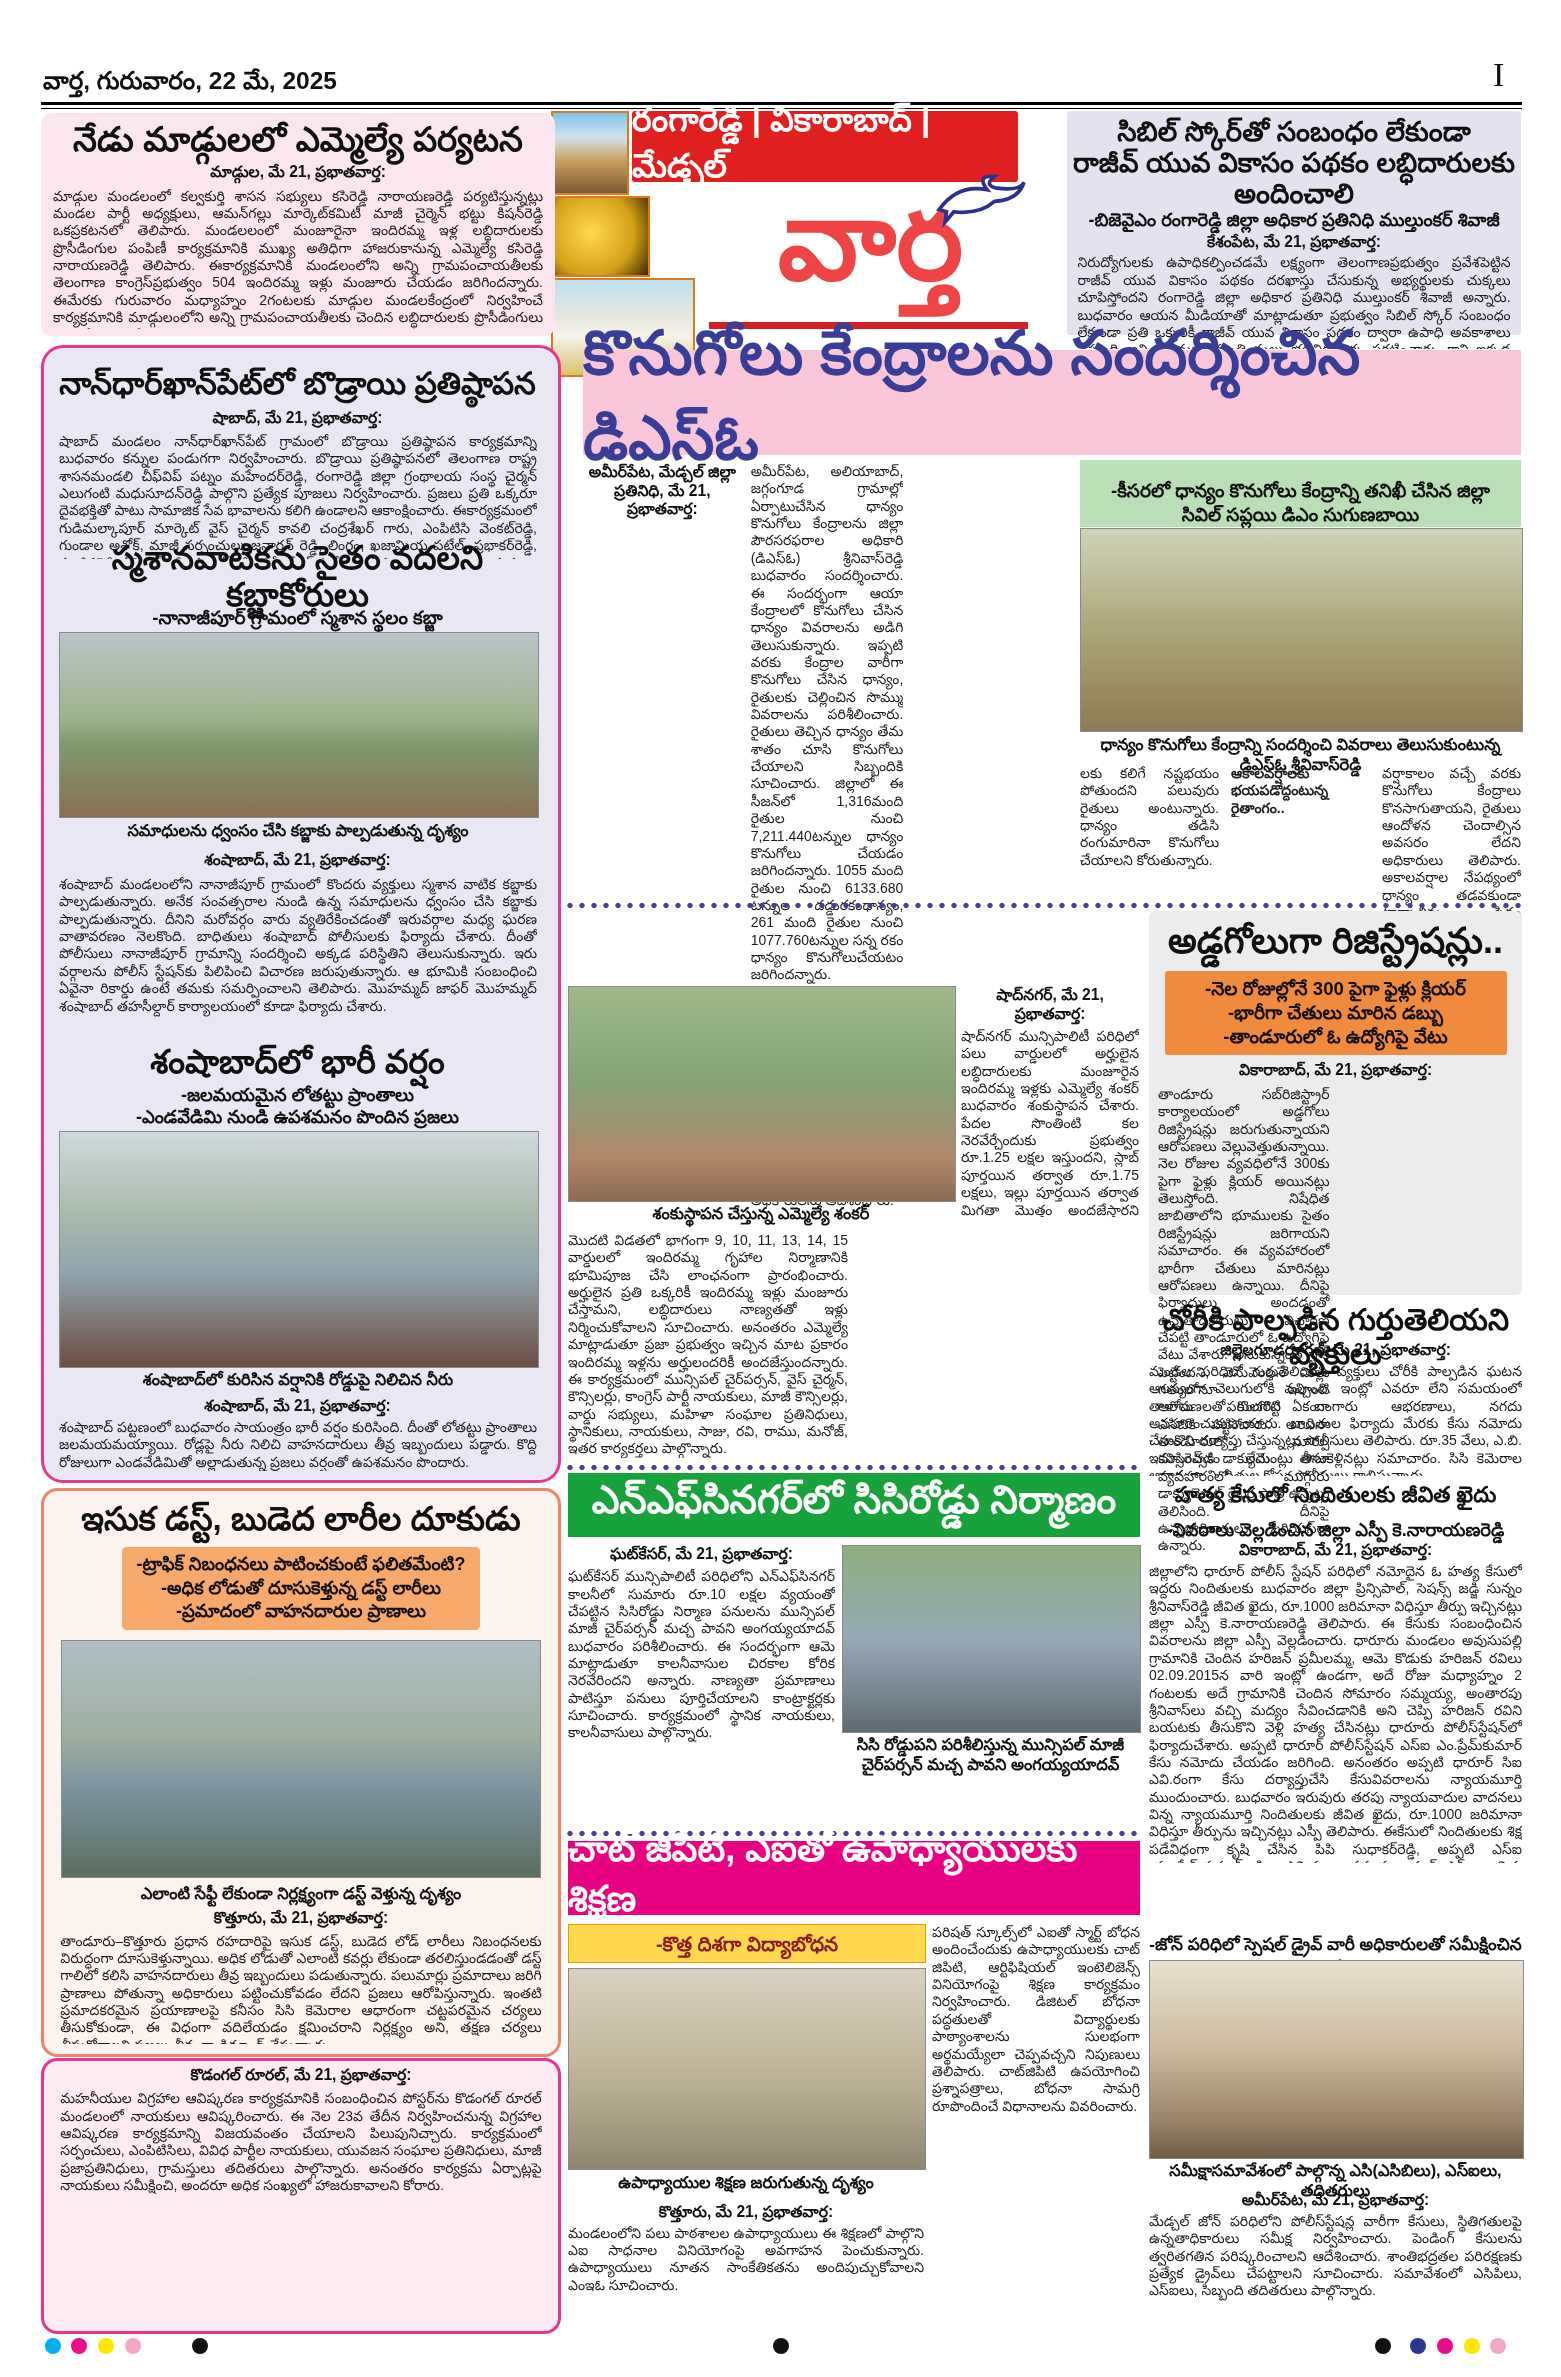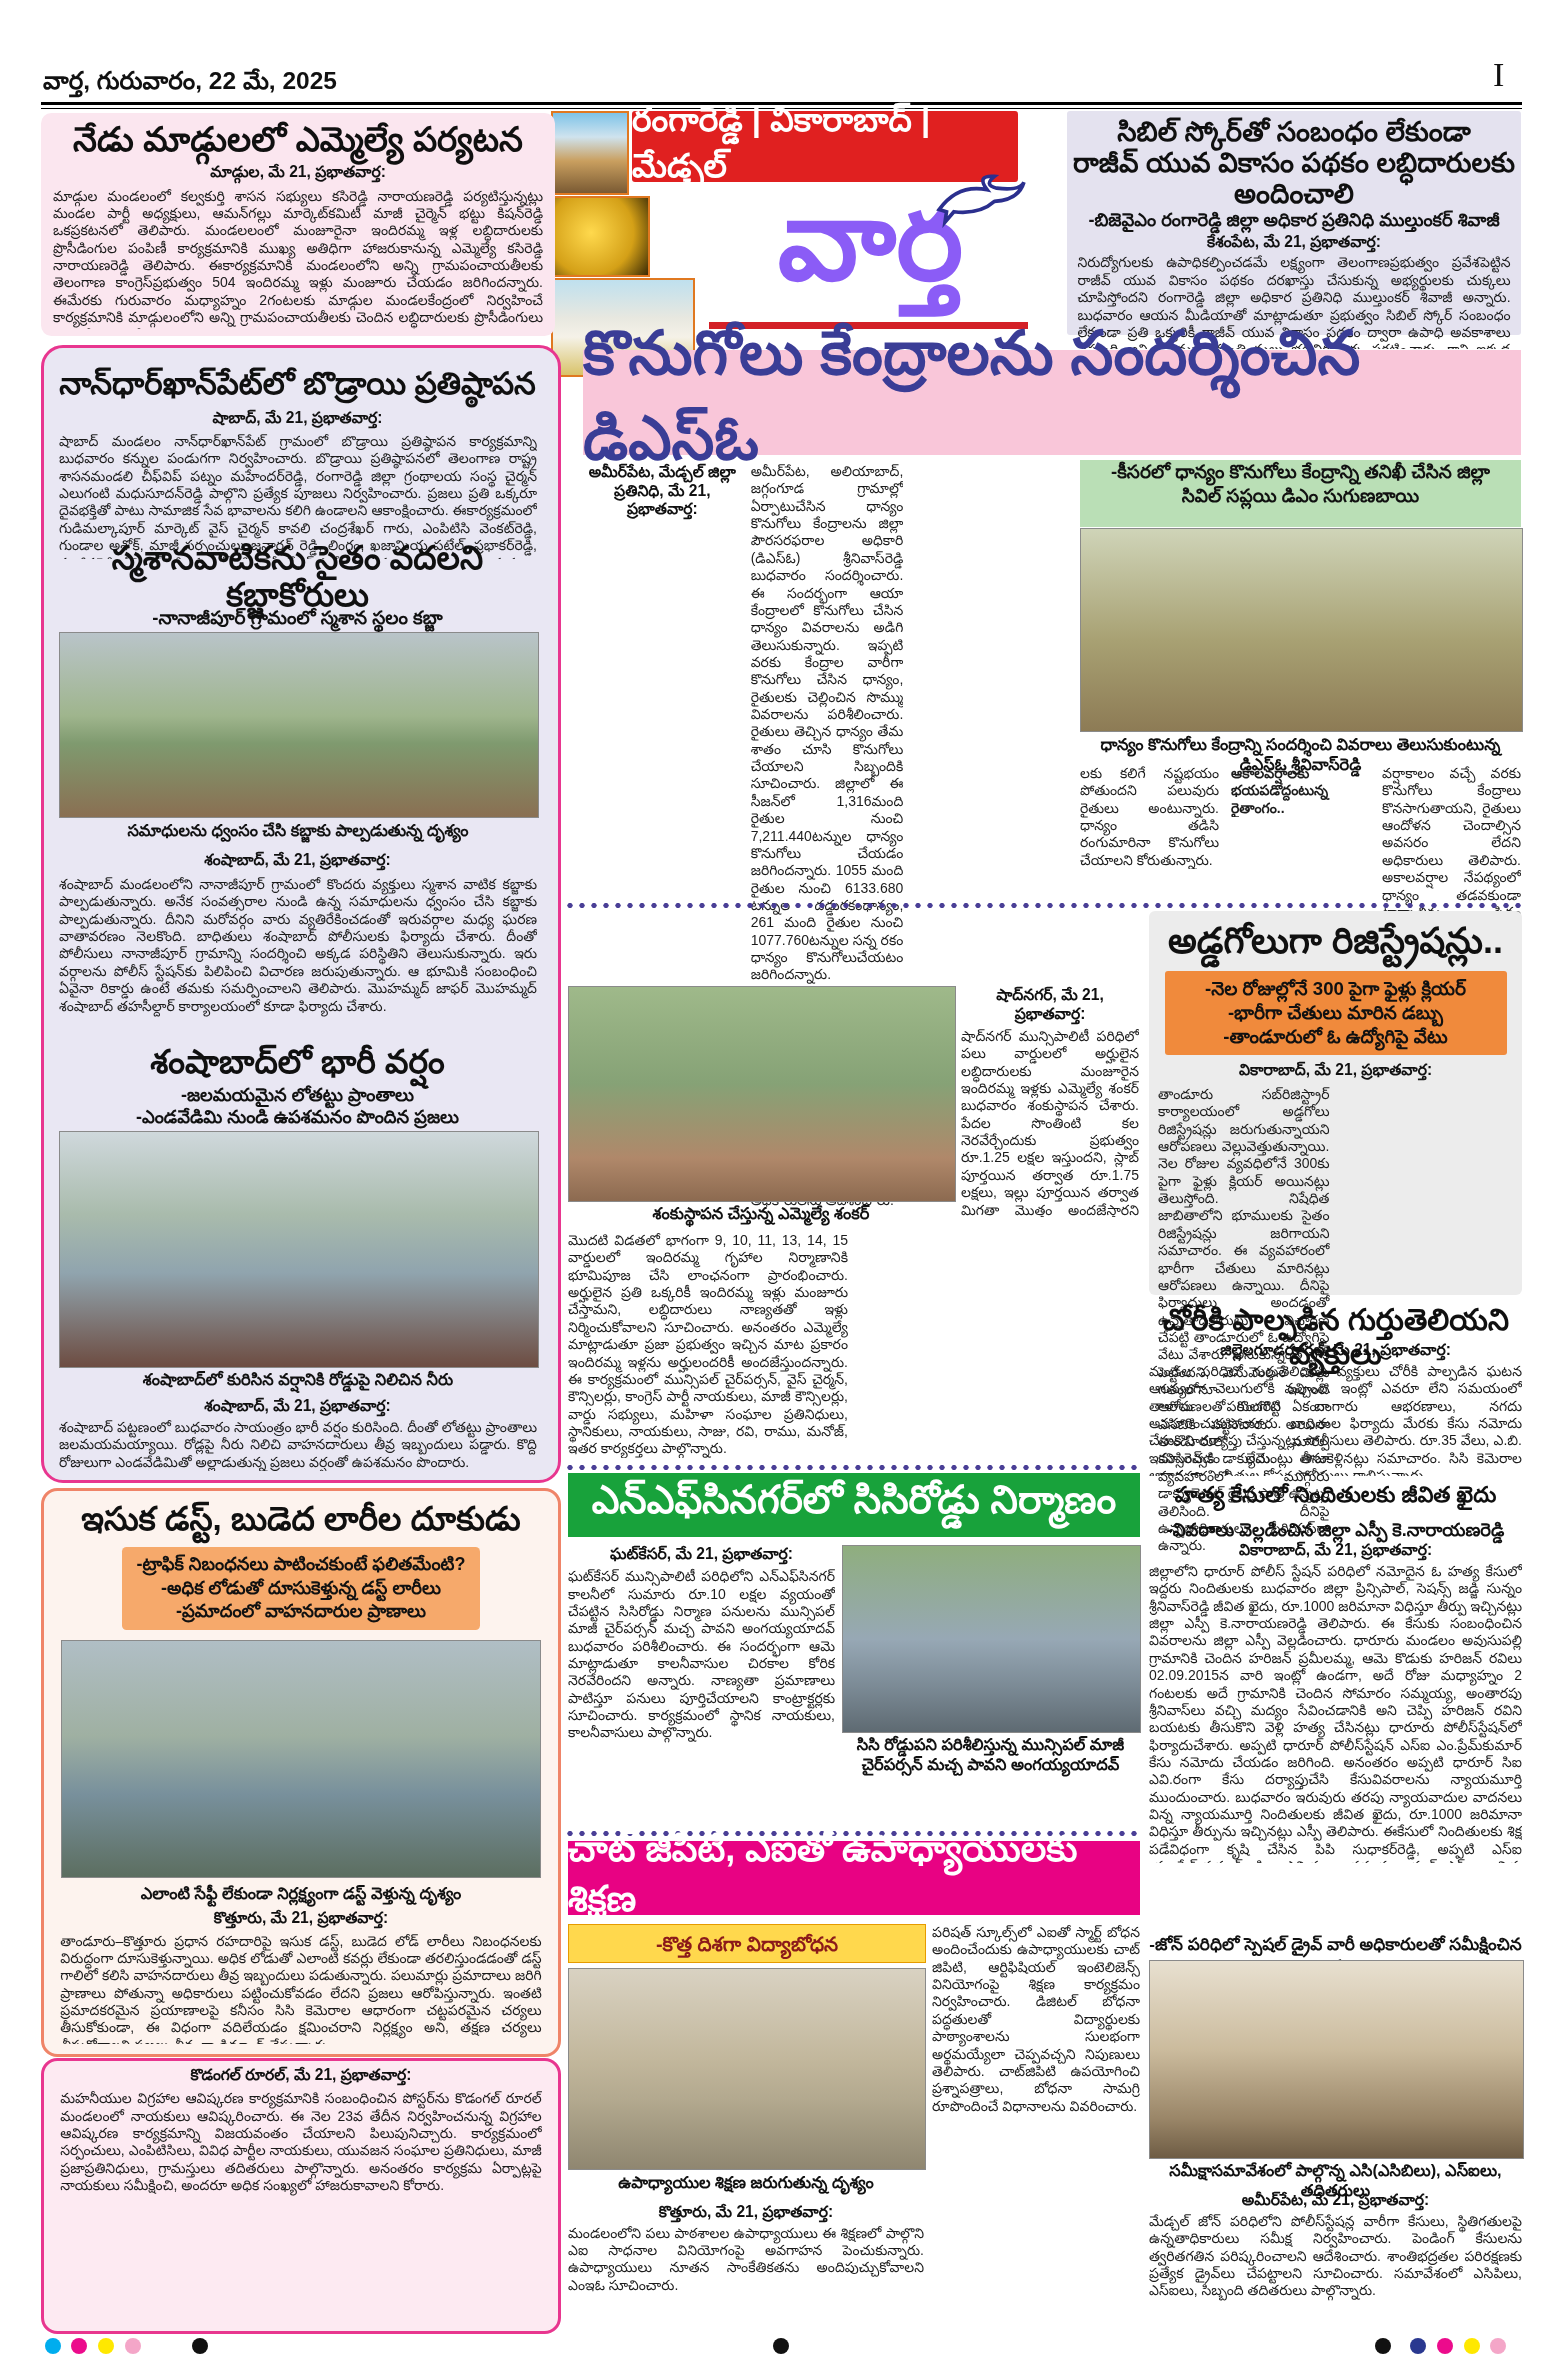--- a/index.html
+++ b/index.html
@@ -29,21 +29,21 @@
   <div class="abs" style="left:41px;top:102px;width:1481px;height:3px;background:#000;"></div>
   <div class="abs" style="left:41px;top:108px;width:1481px;height:0.7px;background:#000;"></div>
 
   <div class="abs photo" style="left:551px;top:111px;width:74px;height:80px;border:2.2px solid #e07820;background:linear-gradient(180deg,#7ec3e8,#cfe3ee 30%,#c99f5f 60%,#7a5a33);"></div>
   <div class="abs photo" style="left:551px;top:196px;width:95px;height:77px;border:2.2px solid #e07820;background:radial-gradient(circle at 40% 45%,#ffd94d,#d4a017 60%,#3a2a05);"></div>
   <div class="abs photo" style="left:551px;top:278px;width:140px;height:95px;border:2.2px solid #e07820;background:linear-gradient(180deg,#bfe0ee,#e8e8e0 40%,#f5f2e8 60%,#d9c36a);"></div>
   <div class="abs" style="left:632px;top:111px;width:386px;height:71px;background:#e02020;border-radius:3px;display:flex;align-items:center;justify-content:center;">
     <span style="color:#fff;font-weight:bold;font-size:33px;">రంగారెడ్డి | వికారాబాద్ | మేడ్చల్</span>
   </div>
   <div class="abs" style="left:707px;top:184px;width:327px;height:141px;text-align:center;">
-    <span style="font-size:113px;font-weight:900;color:#8b5cf6;line-height:1;">వార్త</span>
+    <span style="font-size:113px;font-weight:900;color:#ef4444;line-height:1;">వార్త</span>
   </div>
   <svg class="abs" style="left:924px;top:169px;" width="104" height="59" viewBox="0 0 140 80">
     <path d="M20 55 Q45 20 85 28 Q70 8 95 10 Q80 22 98 26 Q130 30 135 18 Q128 42 95 44 Q75 62 40 58 L28 72 L30 58 Z" fill="#ffffff" stroke="#2b2f8e" stroke-width="5"></path>
   </svg>
   <div class="abs" style="left:709px;top:322px;width:319px;height:6.7px;background:#d32027;"></div>
 
   <div class="abs rnd" style="left:41px;top:113px;width:514px;height:223px;background:#fbe6ef;">
     <div class="hl" style="margin-top:7.4px;font-size:34px;">నేడు మాడ్గులలో ఎమ్మెల్యే పర్యటన</div>
     <div class="dl" style="margin-top:4.5px;">మాడ్గుల, మే 21, ప్రభాతవార్త:</div>
     <div class="body" style="margin:6px 12px 0 12px;height:141px;">మాడ్గుల మండలంలో కల్వకుర్తి శాసన సభ్యులు కసిరెడ్డి నారాయణరెడ్డి పర్యటిస్తున్నట్లు మండల పార్టీ అధ్యక్షులు, ఆమన్‌గల్లు మార్కెట్‌కమిటీ మాజీ చైర్మెన్ భట్టు కిషన్‌రెడ్డి ఒకప్రకటనలో తెలిపారు. మండలలంలో మంజూరైనా ఇందిరమ్మ ఇళ్ల లబ్ధిదారులకు ప్రొసీడింగుల పంపిణీ కార్యక్రమానికి ముఖ్య అతిధిగా హాజరుకానున్న ఎమ్మెల్యే కసిరెడ్డి నారాయణరెడ్డి తెలిపారు. ఈకార్యక్రమానికి మండలంలోని అన్ని గ్రామపంచాయతీలకు తెలంగాణ కాంగ్రెస్‌ప్రభుత్వం 504 ఇందిరమ్మ ఇళ్లు మంజూరు చేయడం జరిగిందన్నారు. ఈమేరకు గురువారం మధ్యాహ్నం 2గంటలకు మాడ్గుల మండలకేంద్రంలో నిర్వహించే కార్యక్రమానికి మాడ్గులంలోని అన్ని గ్రామపంచాయతీలకు చెందిన లబ్ధిదారులకు ప్రొసీడింగులు ఎమ్మెల్యే అందజేసి ఇందిరమ్మ ఇళ్ల నిర్మాణానికి లాంఛనంగా ముగ్గుపోసి ప్రారంభించనున్నారు. ఈకార్యక్రమానికి మండలంలోని అన్ని గ్రామాల కాంగ్రెస్ ప్రజాప్రతినిధులు, మాజీ ప్రజాప్రతినిధులు, కాంగ్రెస్, యువజన కాంగ్రెస్ నాయకులు, కార్యకర్తలందరు హాజరై విజయవంతం చేయాలని కోరుతున్నాము.</div>
@@ -57,21 +57,21 @@
     <div class="body" style="margin:3px 10.4px 0 10.4px;height:95px;">నిరుద్యోగులకు ఉపాధికల్పించడమే లక్ష్యంగా తెలంగాణప్రభుత్వం ప్రవేశపెట్టిన రాజీవ్ యువ వికాసం పథకం దరఖాస్తు చేసుకున్న అభ్యర్థులకు చుక్కలు చూపిస్తోందని రంగారెడ్డి జిల్లా అధికార ప్రతినిధి ముల్తుంకర్ శివాజీ అన్నారు. బుధవారం ఆయన మీడియాతో మాట్లాడుతూ ప్రభుత్వం సిబిల్ స్కోర్ సంబంధం లేకుండా ప్రతి ఒక్కరికీ రాజీవ్ యువ వికాసం పథకం ద్వారా ఉపాధి అవకాశాలు వస్తుంది అని ఉపముఖ్యమంత్రి మల్లు భట్టివిక్రమార్క ప్రకటించారు, కాని ఇక్కడ బ్యాంకులు కచ్చిగా రుణాలు మంజూరు కావాలంటే సిబిల్‌స్కోర్ తప్పనిసరి అని మొండికేస్తూ చేతులు దులుపుకుంటున్నరు అని అన్నారు. ఇది ఎంతవరకు సమంజసం అనేది ప్రభుత్వం పునఃపరిశీలించుకోవాలని అన్నారు. తక్షణమే ప్రభుత్వం ఎలాంటి షరతులు విధించకుండా దరఖాస్తు చేసుకున్న ప్రతి ఒక్కరికి పథకం ద్వారా లబ్ధి చేకూర్చేవిధంగా చర్యలు తీసుకోవాలని ప్రభుత్వాన్ని డిమాండ్ చేసారు.</div>
   </div>
 
   <div class="abs" style="left:583px;top:350px;width:938px;height:105px;background:#f9c6d9;display:flex;align-items:center;justify-content:center;">
     <span style="font-size:61px;font-weight:900;color:#3a3d96;">కొనుగోలు కేంద్రాలను సందర్శించిన డిఎస్ఓ</span>
   </div>
   <div class="abs cols3" style="left:586px;top:463px;width:482px;height:435px;">
     <div class="dl" style="margin-bottom:4.5px;">అమీర్‌పేట, మేడ్చల్ జిల్లా ప్రతినిధి, మే 21, ప్రభాతవార్త:</div>
     <div class="body">అమీర్‌పేట, అలియాబాద్, జగ్గంగూడ గ్రామాల్లో ఏర్పాటుచేసిన ధాన్యం కొనుగోలు కేంద్రాలను జిల్లా పౌరసరఫరాల అధికారి (డిఎస్ఓ) శ్రీనివాస్‌రెడ్డి బుధవారం సందర్శించారు. ఈ సందర్భంగా ఆయా కేంద్రాలలో కొనుగోలు చేసిన ధాన్యం వివరాలను అడిగి తెలుసుకున్నారు. ఇప్పటి వరకు కేంద్రాల వారీగా కొనుగోలు చేసిన ధాన్యం, రైతులకు చెల్లించిన సొమ్ము వివరాలను పరిశీలించారు. రైతులు తెచ్చిన ధాన్యం తేమ శాతం చూసి కొనుగోలు చేయాలని సిబ్బందికి సూచించారు. జిల్లాలో ఈ సీజన్‌లో 1,316మంది రైతుల నుంచి 7,211.440టన్నుల ధాన్యం కొనుగోలు చేయడం జరిగిందన్నారు. 1055 మంది రైతుల నుంచి 6133.680 టన్నుల దడ్డురకంధాన్యం, 261 మంది రైతుల నుంచి 1077.760టన్నుల సన్న రకం ధాన్యం కొనుగోలుచేయటం జరిగిందన్నారు. సన్నరకంధాన్యంకు క్వింటాలుకు అదనంగా 500 రూపాయలు బోనస్ ఇవ్వటం జరుగుతుందన్నారు. కీసర మండలంలో తనిఖీ చేసిన జిల్లా సివిల్ సప్లయ్ డిఎం సుగుణబాయి. కేంద్రంలో ధాన్యం తూకం, తేమ శాతం, గోనె సంచుల లభ్యతను పరిశీలించారు. రైతులకు ఇబ్బందులు కలగకుండా చర్యలు తీసుకోవాలని అధికారులను ఆదేశించారు.</div>
   </div>
-  <div class="abs" style="left:1080px;top:460px;width:441px;height:67px;background:#badfb6;display:flex;align-items:flex-start;justify-content:center;">
+  <div class="abs" style="left:1080px;top:460px;width:441px;height:67px;background:#badfb6;display:flex;align-items:flex-end;justify-content:center;">
     <span class="sub" style="font-size:18.6px;padding:0 10.4px;">-కీసరలో ధాన్యం కొనుగోలు కేంద్రాన్ని తనిఖీ చేసిన జిల్లా సివిల్ సప్లయి డిఎం సుగుణబాయి</span>
   </div>
   <div class="abs photo" style="left:1080px;top:528px;width:441px;height:202px;background:linear-gradient(180deg,#cfd4b8 0%,#a8a173 55%,#8d7b55 100%);"></div>
   <div class="abs cap" style="left:1080px;top:735px;width:441px;">ధాన్యం కొనుగోలు కేంద్రాన్ని సందర్శించి వివరాలు తెలుసుకుంటున్న డిఎస్ఓ శ్రీనివాస్‌రెడ్డి</div>
   <div class="abs cols3" style="left:1080px;top:765px;width:441px;height:132px;">
     <div class="body">లకు కలిగే నష్టభయం పోతుందని పలువురు రైతులు అంటున్నారు. ధాన్యం తడిసి రంగుమారినా కొనుగోలు చేయాలని కోరుతున్నారు.</div>
     <div class="body" style="font-weight:bold;">ఆకాలవర్షాలకు భయపడొద్దంటున్న రైతాంగం..</div>
     <div class="body">వర్షాకాలం వచ్చే వరకు కొనుగోలు కేంద్రాలు కొనసాగుతాయని, రైతులు ఆందోళన చెందాల్సిన అవసరం లేదని అధికారులు తెలిపారు. అకాలవర్షాల నేపథ్యంలో ధాన్యం తడవకుండా టార్పాలిన్లు సిద్ధం చేసుకోవాలని కేంద్రాల నిర్వాహకులకు సూచించారు. కేంద్రాల వారీగా రైతుల సమస్యలు తెలుసుకుని పరిష్కరించాలని వారు కోరుతున్నారు.</div>
   </div>
 

